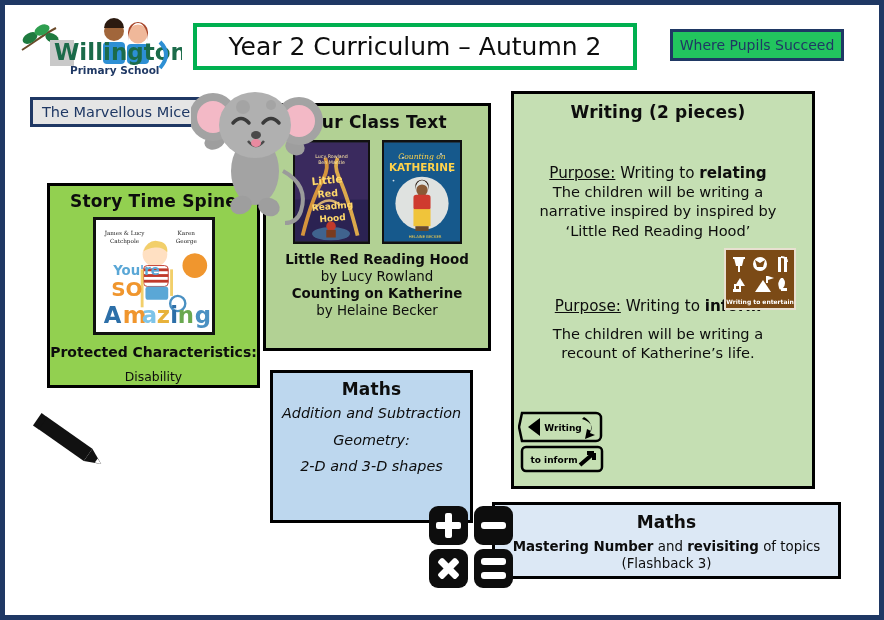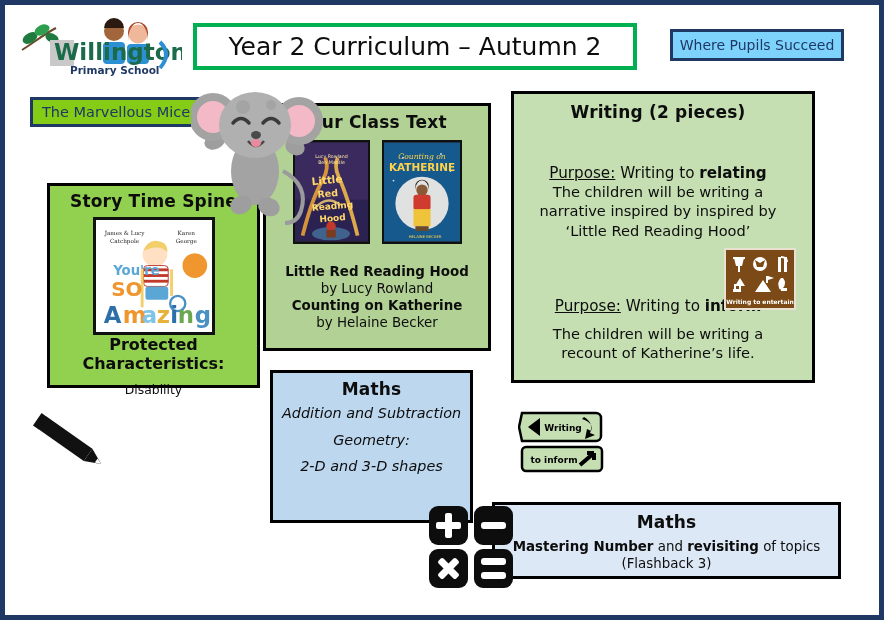--- a/index.html
+++ b/index.html
@@ -38,81 +38,81 @@
     width: 444px; height: 47px;
     background: #ffffff;
     border: 4px solid #00b050;
     display: flex; align-items: center; justify-content: center;
   }
   #title-text { font-size: 25px; color: #0d0d0d; white-space: nowrap; }
 
   #motto-box {
     position: absolute; left: 665px; top: 24px;
     width: 174px; height: 32px;
-    background: #7dd3fc;
+    background: #22c55e;
     border: 3px solid #1f3864;
     display: flex; align-items: center; justify-content: center; text-align: right;
   }
   #motto-text { font-size: 14px; color: #1f3864; white-space: nowrap; }
 
   #class-box {
     position: absolute; left: 25px; top: 92px;
     width: 172px; height: 30px;
-    background: #84cc16;
+    background: #e5e5e5;
     border: 3px solid #1f3864;
     display: flex; align-items: center; justify-content: center;
   }
   #class-text { font-size: 14.5px; color: #1f3864; white-space: nowrap; }
 
   
   .panel { position: absolute; border: 3px solid #000000; }
 
   
   #class-text-panel {
     left: 258px; top: 98px; width: 228px; height: 248px;
     background: #b2d194;
     padding-top: 6px;
   }
   #class-text-panel .book-row {
     display: flex; justify-content: center; gap: 12px; margin-top: 8px;
   }
   .book { border: 2px solid #111; background:#222; }
   #book-lrrh { width: 77px; height: 104px; }
   #book-cok  { width: 80px; height: 104px; }
-  .booklist { margin-top: 19px; font-size: 13.4px; color: #0d0d0d; line-height: 1.27; }
+  .booklist { margin-top: 7px; font-size: 13.4px; color: #0d0d0d; line-height: 1.27; }
   .booklist .b { font-weight: 700; }
 
   
   #story-panel {
     left: 42px; top: 178px; width: 213px; height: 205px;
     background: #92d050; padding-top: 5px;
   }
   #story-cover-wrap { display:flex; justify-content:center; margin-top:6px; }
   #book-amazing { width: 122px; height: 118px; border:3px solid #111; background:#fff; }
-  #story-panel .pc { font-size: 16px; font-weight:700; color:#0d0d0d; }
+  #story-panel .pc { margin-top: 9px; font-size: 14px; font-weight:700; color:#0d0d0d; }
   #story-panel .pcv { margin-top: 9px; font-size: 12.4px; color:#0d0d0d; }
 
   
   #spelling-panel {
     left: 45px; top: 424px; width: 181px; height: 128px;
     background: #92ee92; padding-top: 4px;
   }
   #spelling-panel .body { font-size: 13.2px; color:#0d0d0d; line-height:1.25; margin-top:5px; }
   #spelling-panel .body p + p { margin-top: 9px; }
 
   
   #maths-mid-panel {
     left: 265px; top: 365px; width: 203px; height: 153px;
     background: #bdd7ee; padding-top: 6px;
   }
   #maths-mid-panel .body { font-size: 14.4px; color:#0d0d0d; line-height:1.85; margin-top:1px;font-style:italic; }
 
   
   #writing-panel {
-    left: 506px; top: 86px; width: 304px; height: 292px;
+    left: 506px; top: 86px; width: 304px; height: 398px;
     background: #c5dfb3; padding: 8px 20px 0 10px;
   }
   #writing-panel .purpose { margin-top: 42px; font-size: 15.2px; color:#0d0d0d; }
   #writing-panel .purpose2 { margin-top: 57px; font-size: 15.2px; color:#0d0d0d; }
   #writing-panel .purpose u, #writing-panel .purpose2 u { text-decoration: underline; }
   #writing-panel .purpose b, #writing-panel .purpose2 b { font-weight: 700; }
   #writing-panel .desc { font-size: 14.6px; color:#0d0d0d; line-height:1.32; }
   #writing-panel .desc2 { margin-top: 9px; font-size: 14.6px; color:#0d0d0d; line-height:1.32; }
 
   

